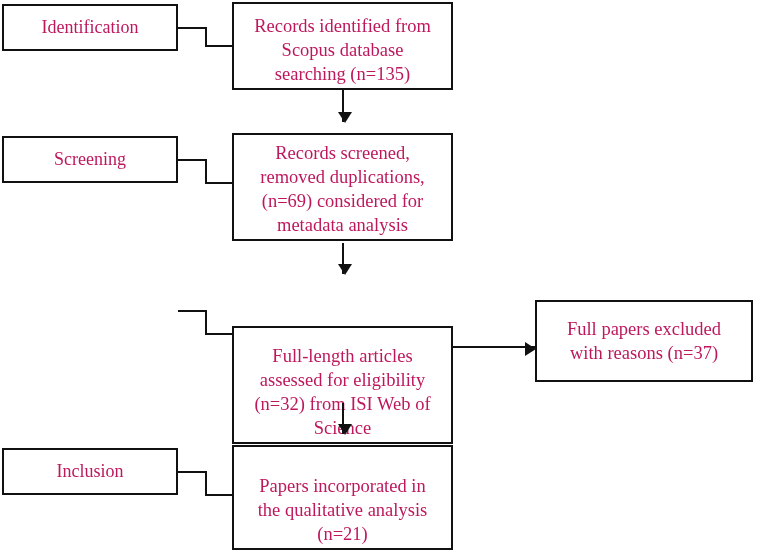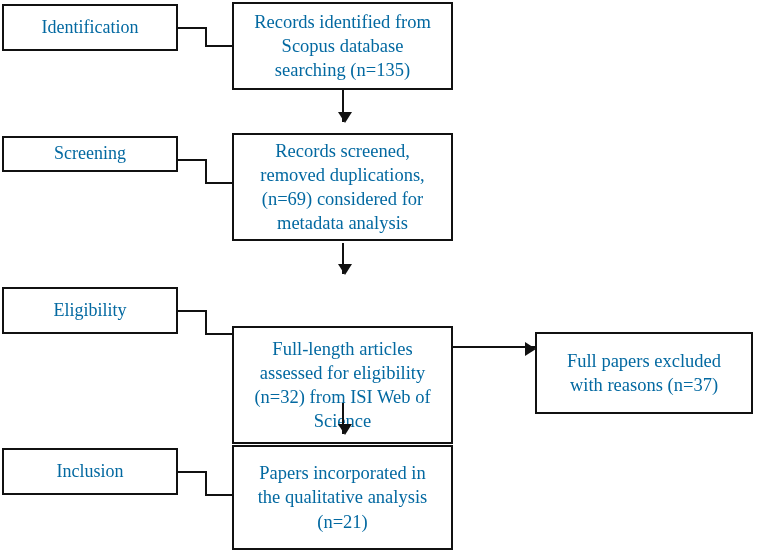--- a/index.html
+++ b/index.html
@@ -8,21 +8,21 @@
     padding: 0;
     background: #ffffff;
   }
 
   #diagram {
     position: relative;
     width: 762px;
     height: 553px;
     background: #ffffff;
     font-family: "Liberation Serif", "DejaVu Serif", serif;
-    color: #0369a1;
+    color: #be185d;
     overflow: hidden;
   }
 
   
   .node {
     position: absolute;
     box-sizing: border-box;
     border: 2px solid #111111;
     background: #ffffff;
     display: flex;
@@ -31,27 +31,27 @@
     text-align: center;
     line-height: 1.30;
   }
 
   .stage-label {
     font-size: 18px;
   }
 
   .stage-box {
     font-size: 18.5px;
-    padding: 16px 6px;
+    padding: 2px 6px;
+    align-items: flex-end;
   }
 
   .side-box {
     font-size: 18.5px;
     padding: 2px 16px;
-    margin-top: 32px;
   }
 
   .node .txt {
     display: block;
     white-space: pre-line;
   }
 
   
   .seg-h {
     position: absolute;
@@ -115,40 +115,37 @@
   <div class="seg-h" style="left:205px; top:45px; width:29px;"></div>
 
   <div class="node stage-box" style="left:232px; top:2px; width:221px; height:88px;">
     <span class="txt">Records identified  from
 Scopus database
 searching (n=135)</span>
   </div>
 
   <div class="arrow-v" style="left:342px; top:90px; height:32px;"></div>
 
-  <div class="node stage-label" style="left:2px; top:136px; width:176px; height:36px;">
+  <div class="node stage-label" style="left:2px; top:136px; width:176px; height:47px;">
     <span class="txt">Screening</span>
   </div>
 
   <div class="seg-h" style="left:178px; top:159px; width:29px;"></div>
   <div class="seg-v" style="left:205px; top:159px; height:24px;"></div>
   <div class="seg-h" style="left:205px; top:182px; width:29px;"></div>
 
   <div class="node stage-box" style="left:232px; top:133px; width:221px; height:108px;">
     <span class="txt">Records screened,
 removed duplications,
 (n=69) considered for
 metadata analysis</span>
   </div>
 
   <div class="arrow-v" style="left:342px; top:243px; height:31px;"></div>
 
-  <div class="node stage-label" style="left:2px; top:287px; width:176px; height:47px;">
-    <span class="txt">Eligibility</span>
-  </div>
 
   <div class="seg-h" style="left:178px; top:310px; width:29px;"></div>
   <div class="seg-v" style="left:205px; top:310px; height:24px;"></div>
   <div class="seg-h" style="left:205px; top:333px; width:29px;"></div>
 
   <div class="node stage-box" style="left:232px; top:285px; width:221px; height:118px;margin-top:41px;">
     <span class="txt">Full-length  articles
 assessed for eligibility
 (n=32) from ISI Web of
 Science</span>

